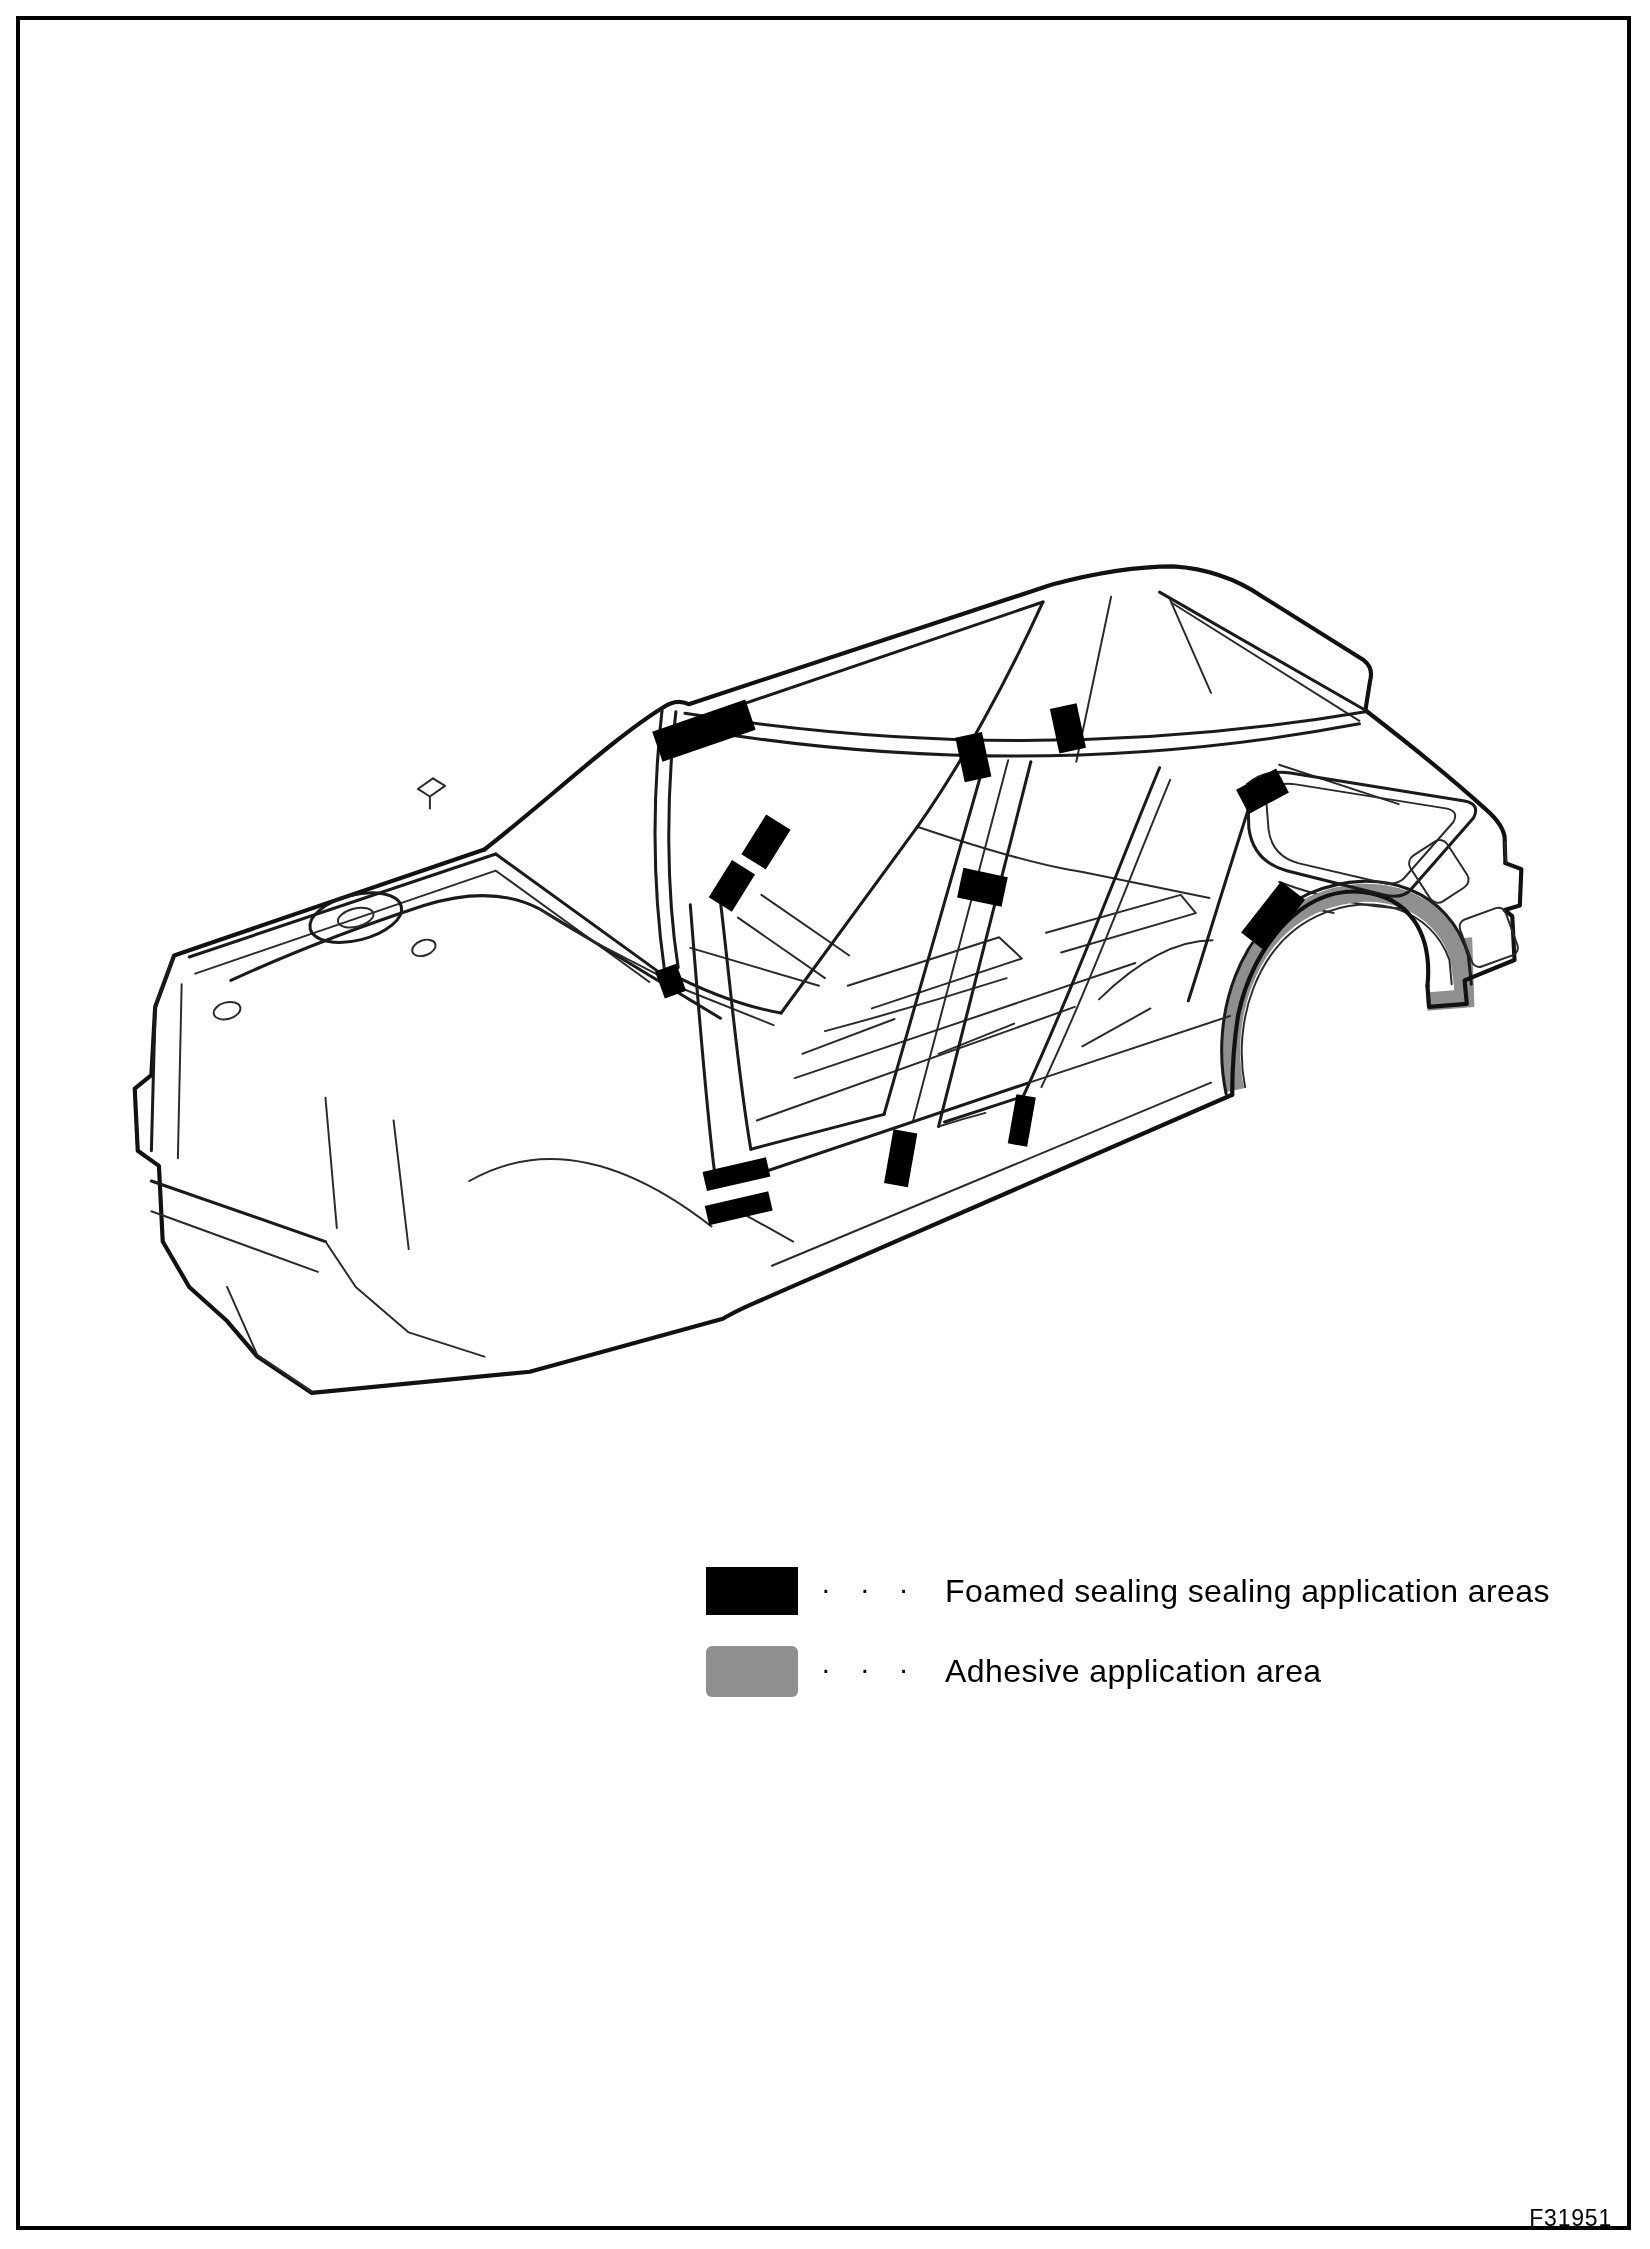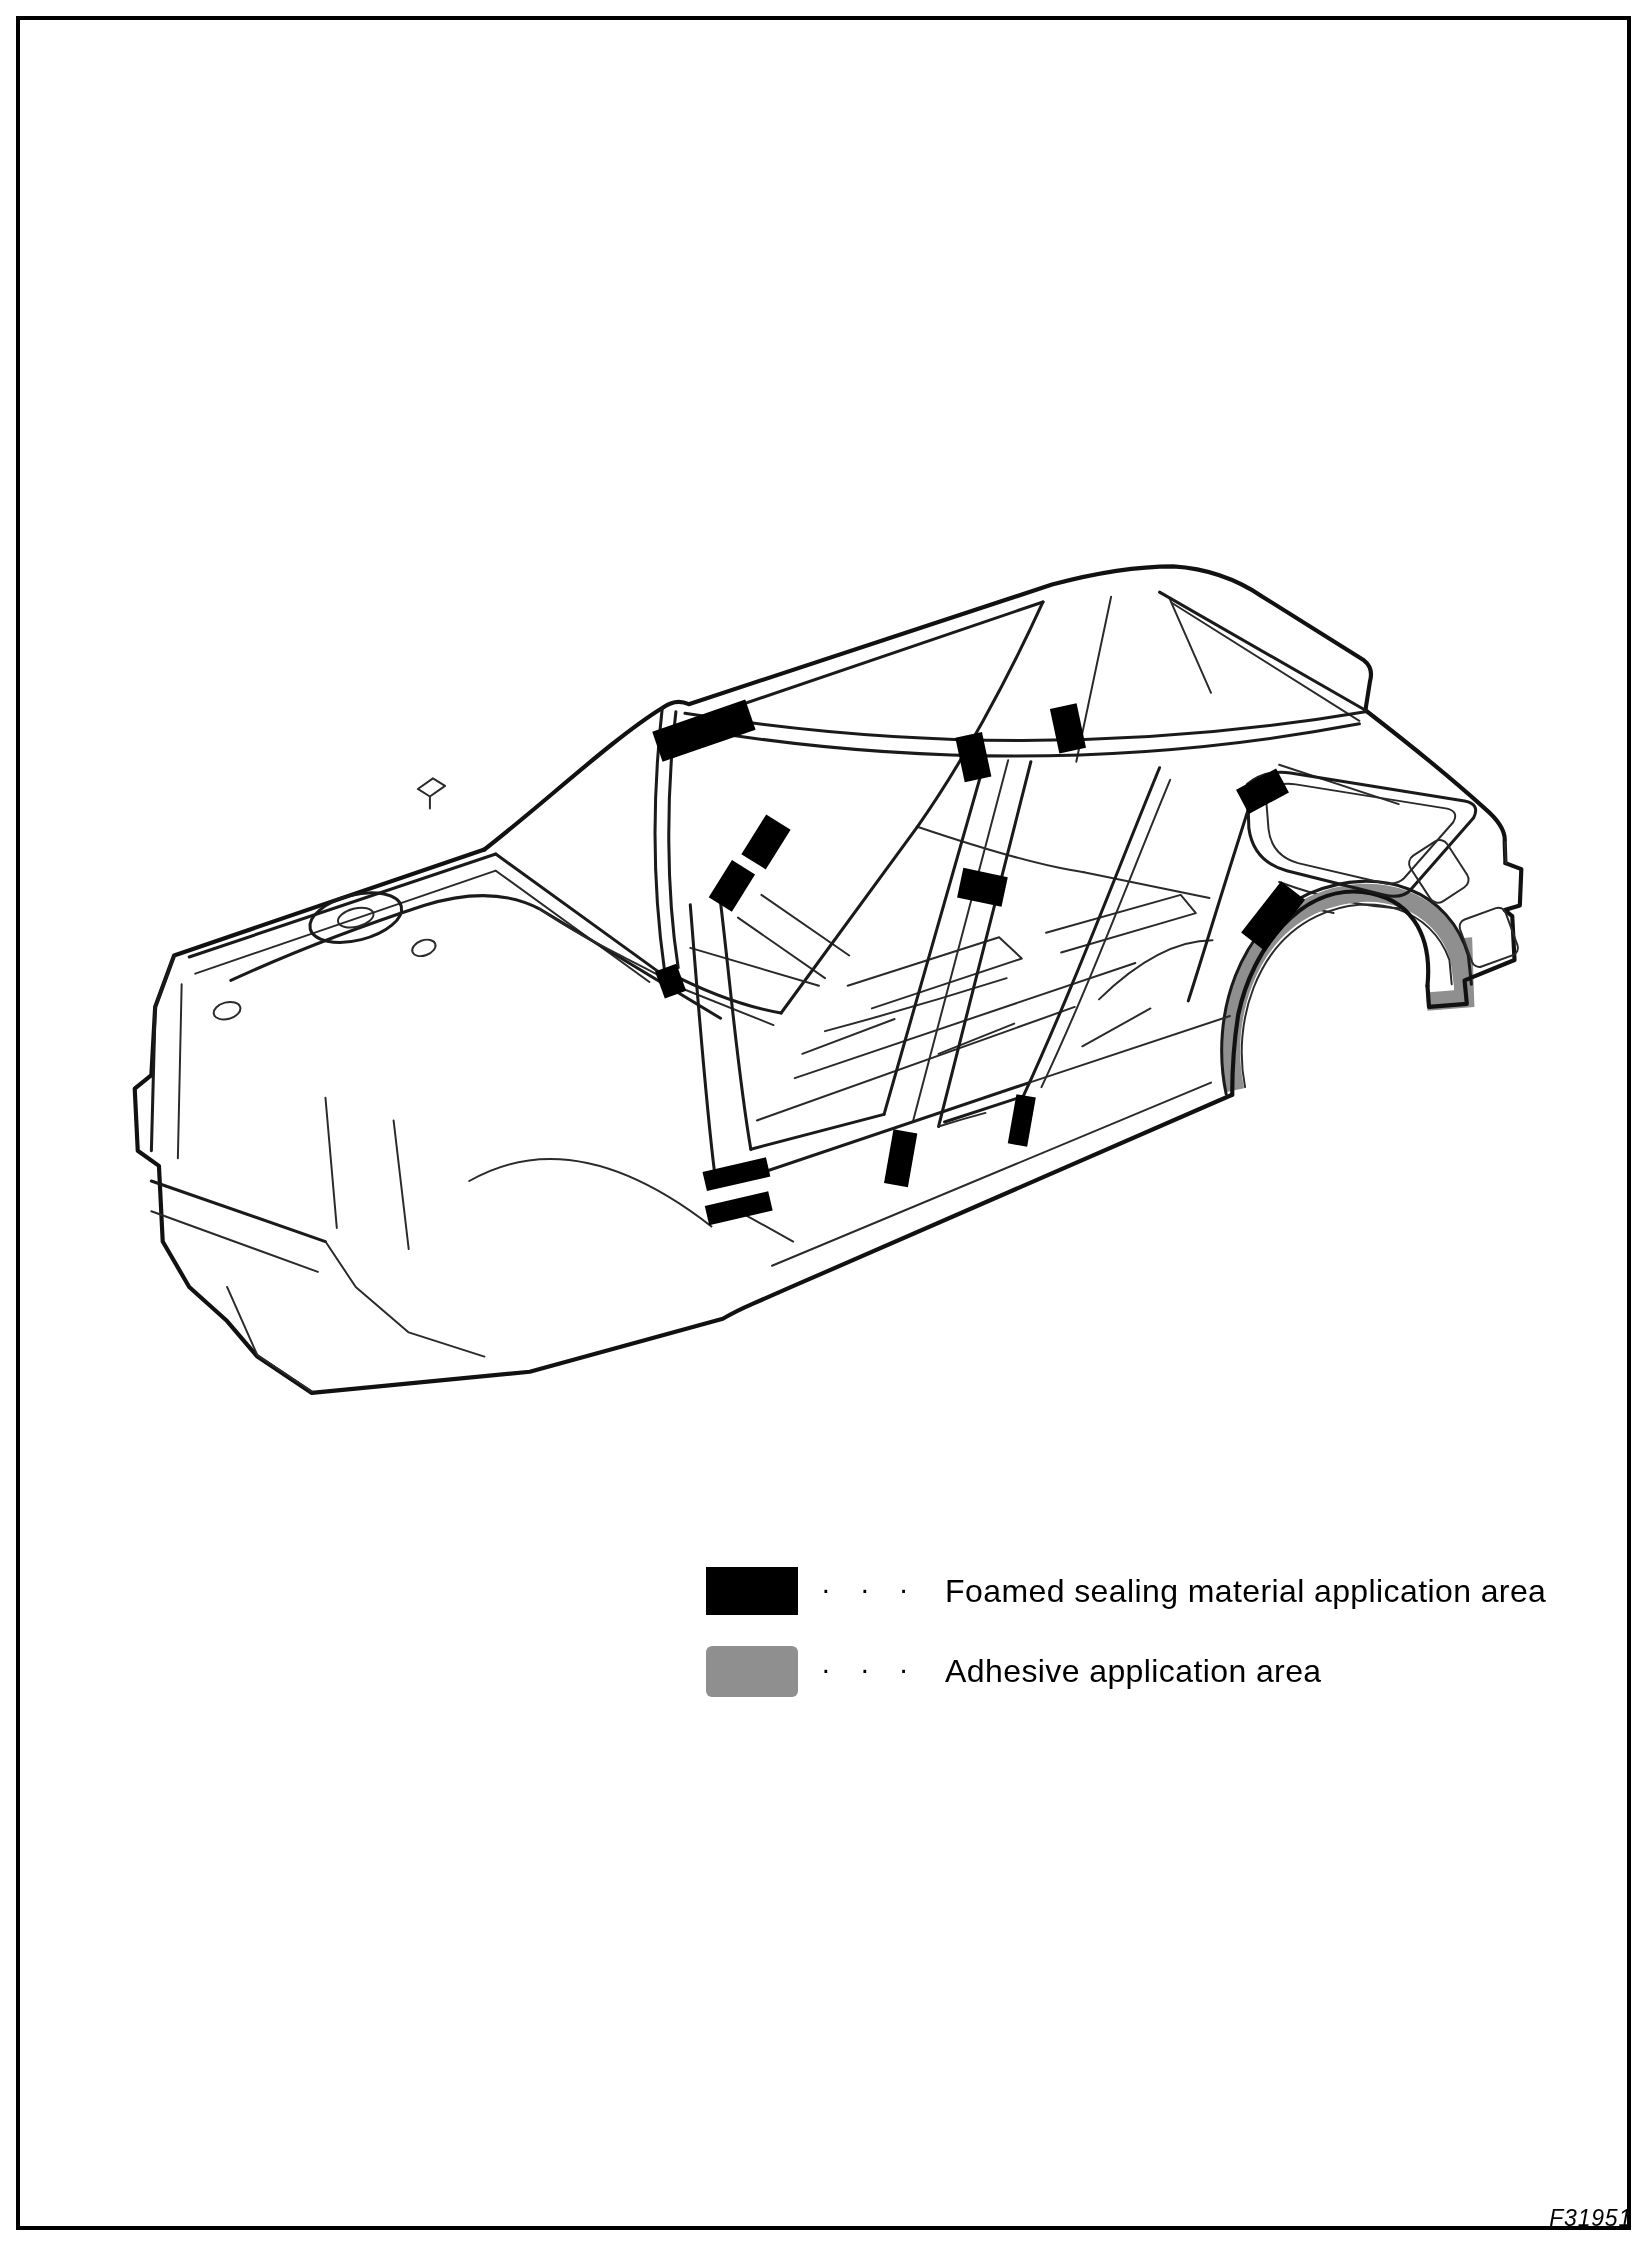--- a/index.html
+++ b/index.html
@@ -20,21 +20,21 @@
   .adhesive-band{fill:none;stroke:#8f8f8f;stroke-width:24;stroke-linecap:butt;}
   .adhesive-fill{fill:#8f8f8f;stroke:none;}
   .legend-row{position:absolute;display:flex;align-items:center;white-space:nowrap;}
   .legend-row-1{left:706px;top:1567px;height:48px;}
   .legend-row-2{left:706px;top:1646px;height:51px;}
   .sw{width:92px;flex:0 0 92px;}
   .sw-foam{height:48px;background:#000;}
   .sw-adhesive{height:51px;background:#8f8f8f;border-radius:6px;}
   .legend-dots{margin-left:23px;margin-right:26px;font-size:29px;letter-spacing:10.6px;transform:translateY(-2.3px);}
   .legend-label{font-size:32px;letter-spacing:0.4px;}
-  .figure-number{position:absolute;right:18px;top:2205px;font-size:23px;letter-spacing:0.8px;font-style:italic;}
+  .figure-number{position:absolute;right:38px;top:2205px;font-size:23px;letter-spacing:0.8px;}
 </style>
 </head>
 <body>
 
 <div class="page-border"></div>
 
 <svg class="diagram-svg" viewBox="0 0 2180 2972" xmlns="http://www.w3.org/2000/svg">
 
   <g>
     <path class="ln-light" d="M 1000,1480 L 1420,1330"></path>
@@ -178,21 +178,21 @@
     <rect class="foam" x="930" y="1538" width="86" height="26" transform="rotate(-13 973 1551)"></rect>
     <rect class="foam" x="933" y="1583" width="86" height="26" transform="rotate(-13 976 1596)"></rect>
     <rect class="foam" x="1174" y="1494" width="32" height="72" transform="rotate(10 1190 1530)"></rect>
     <rect class="foam" x="1337" y="1447" width="26" height="66" transform="rotate(10 1350 1480)"></rect>
   </g>
 </svg>
 
 <div class="legend-row legend-row-1">
   <div class="sw sw-foam"></div>
   <span class="legend-dots">· · ·</span>
-  <span class="legend-label">Foamed sealing material application area</span>
+  <span class="legend-label">Foamed sealing sealing application areas</span>
 </div>
 <div class="legend-row legend-row-2">
   <div class="sw sw-adhesive"></div>
   <span class="legend-dots">· · ·</span>
   <span class="legend-label">Adhesive application area</span>
 </div>
 
 <div class="figure-number">F31951</div>
 
 

